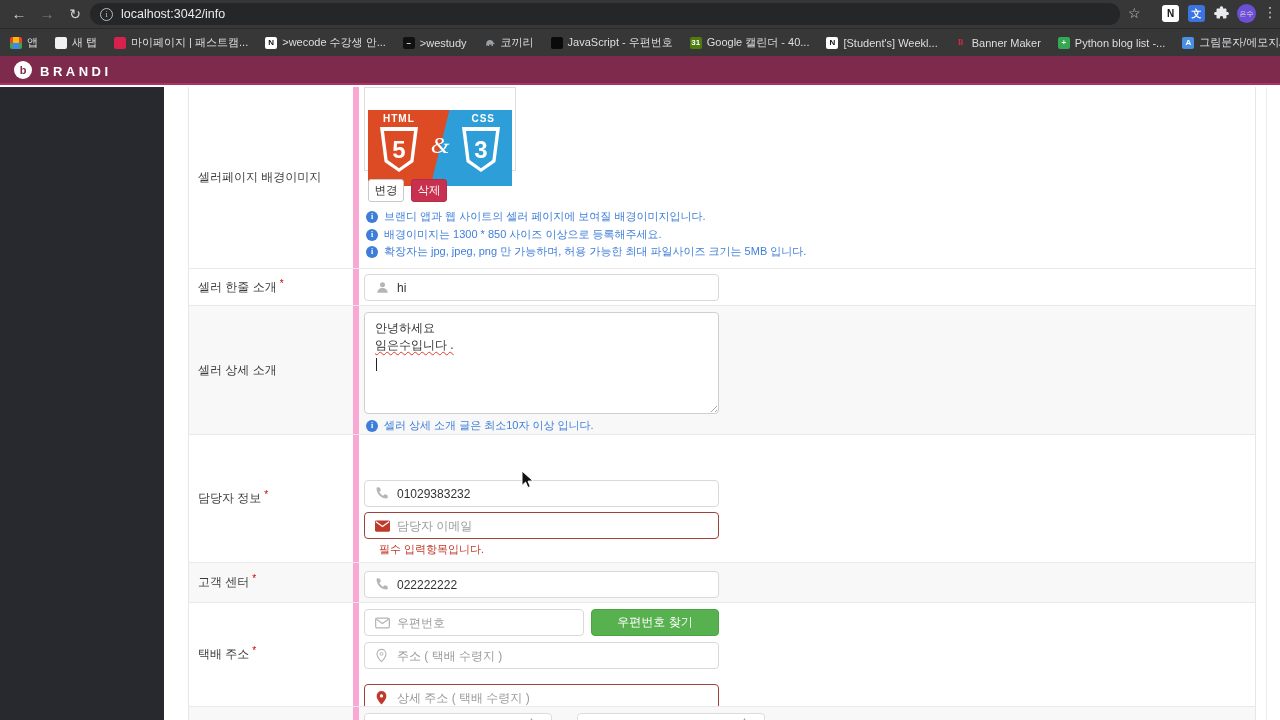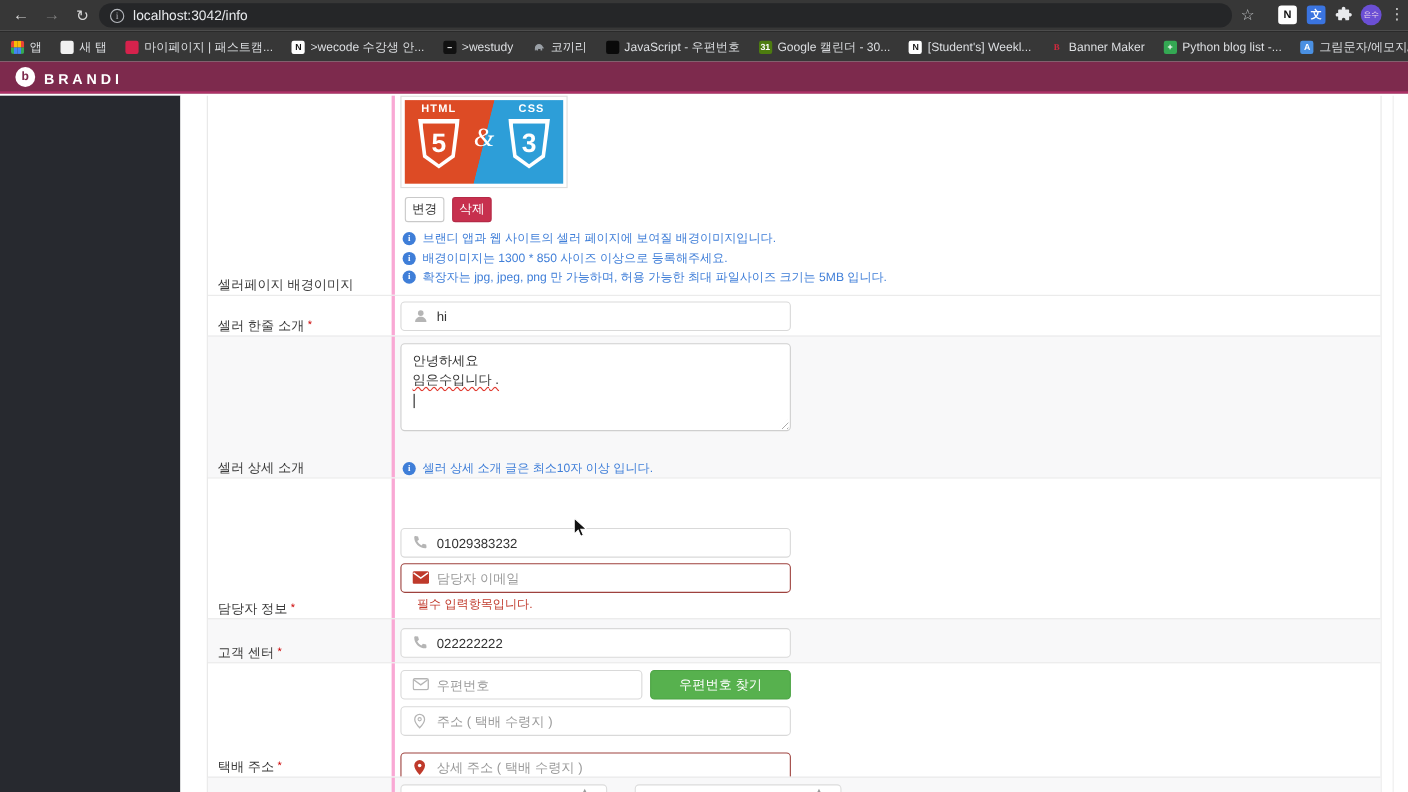--- a/index.html
+++ b/index.html
@@ -56,34 +56,34 @@
 
   
   .sidebar { position:absolute; top:87px; left:0; width:164px; height:633px; background:#27292f; }
   .main { position:absolute; top:87px; left:164px; width:1116px; height:633px; background:#fff; }
   .outer-line { position:absolute; top:0; left:1102px; width:1px; height:633px; background:#ededed; }
   .formbox { position:absolute; top:0; left:24px; width:1068px; height:633px;
     border-left:1px solid #e7e7e7; border-right:1px solid #e7e7e7; }
   .row { position:relative; width:100%; display:flex; }
   .row + .row { border-top:1px solid #e9e9e9; }
   .row.gray { background:#f8f8f9; }
-  .cell-label { width:170px; flex:0 0 170px; border-right:3px solid #f9a8d4;
-    display:flex; align-items:flex-end; padding-left:9px; font-size:12px; color:#3c3c3c; }
+  .cell-label { width:170px; flex:0 0 170px; border-right:6px solid #f9a8d4;
+    display:flex; align-items:center; padding-left:9px; font-size:12px; color:#3c3c3c; }
   .cell-label .star { color:#cc0000; font-size:10px; vertical-align:top; margin-left:3px;
     position:relative; top:-4px; }
   .cell-content { position:relative; flex:1; }
 
   .r1{height:181px} .r2{height:37px} .r3{height:129px} .r4{height:128px}
   .r5{height:40px} .r6{height:104px} .r7{height:14px; overflow:visible;}
 
   
   .bgimg { position:absolute; left:5px; top:0; width:152px; height:84px; border:1px solid #ddd;
     background:#fff; padding:3px; }
   .bgimg-inner { position:relative; width:144px; height:76px; overflow:hidden;
-    background:linear-gradient(104deg,#dd4b25 0 49.8%,#2d9ed8 50.2% 100%); }
+    background:linear-gradient(104deg,#dd4b25 0 49.8%,#2d9ed8 50.2% 100%);margin-top:19px; }
   .lg-word { position:absolute; top:3px; color:#fff; font-weight:bold; font-size:10px; letter-spacing:1px; }
   .lg-word.html { left:15px; } .lg-word.css { right:17px; }
   .shield { position:absolute; top:17px; width:38px; height:46px; background:#fff;
     clip-path:polygon(0 0,100% 0,88% 76%,50% 98%,12% 76%); }
   .shield.s5 { left:12px; } .shield.s3 { right:12px; }
   .shield-in { position:absolute; inset:4px; clip-path:polygon(0 0,100% 0,88% 76%,50% 98%,12% 76%);
     display:flex; align-items:center; justify-content:center; color:#fff; font-weight:bold; font-size:24px; }
   .s5 .shield-in{ background:#dd4b25; } .s3 .shield-in{ background:#2d9ed8; }
   .lg-amp { position:absolute; left:50%; top:22px; transform:translateX(-50%); color:#fff;
     font-family:"Liberation Serif",serif; font-style:italic; font-size:24px; }
@@ -108,21 +108,21 @@
   .r2 .f-one{ top:5px; }
   .r4 .f-name{ top:12px; } .r4 .f-phone{ top:45px; } .r4 .f-mail{ top:77px; }
   .err-text { position:absolute; left:20px; top:107px; font-size:11px; color:#c0392b; }
   .r5 .f-cs{ top:8px; }
   .r6 .f-zip{ top:6px; width:220px; } .r6 .f-addr{ top:39px; } .r6 .f-det{ top:81px; }
   .btn-zip { position:absolute; left:232px; top:6px; width:128px; height:27px; background:#57b14e;
     border:1px solid #4ca344; border-radius:4px; color:#fff; font-size:12px;
     display:flex; align-items:center; justify-content:center; cursor:pointer; }
 
   
-  .ta { position:absolute; left:5px; top:6px; width:355px; height:80px; border:1px solid #cfcfcf;
+  .ta { position:absolute; left:5px; top:6px; width:355px; height:102px; border:1px solid #cfcfcf;
     border-radius:4px; background:#fff; font-size:12px; color:#333; padding:7px 10px; line-height:17px; }
   .ta .wavy { text-decoration:underline; text-decoration-style:wavy; text-decoration-color:#e0392f;
     text-decoration-thickness:1px; text-underline-offset:2px; }
   .caret { position:absolute; left:11px; top:45px; width:1px; height:13px; background:#222; }
   .ta-grip { position:absolute; right:1px; bottom:1px; width:9px; height:9px;
     background:repeating-linear-gradient(135deg,transparent 0 2px,#aaa 2px 3px);
     clip-path:polygon(100% 0,100% 100%,0 100%); }
   .r3 .info-line{ left:7px; top:112px; }
 
   
@@ -186,21 +186,21 @@
         </svg>
     </span>
     <span>코끼리</span>
   </span>
   <span class="bm">
     <span class="fav fav-circle-b"></span>
     <span>JavaScript - 우편번호</span>
   </span>
   <span class="bm">
     <span class="fav fav-cal">31</span>
-    <span>Google 캘린더 - 30...</span>
+    <span>Google 캘린더 - 40...</span>
   </span>
   <span class="bm">
     <span class="fav fav-notion">N</span>
     <span>[Student's] Weekl...</span>
   </span>
   <span class="bm">
     <span class="fav fav-red-b">B</span>
     <span>Banner Maker</span>
   </span>
   <span class="bm">

